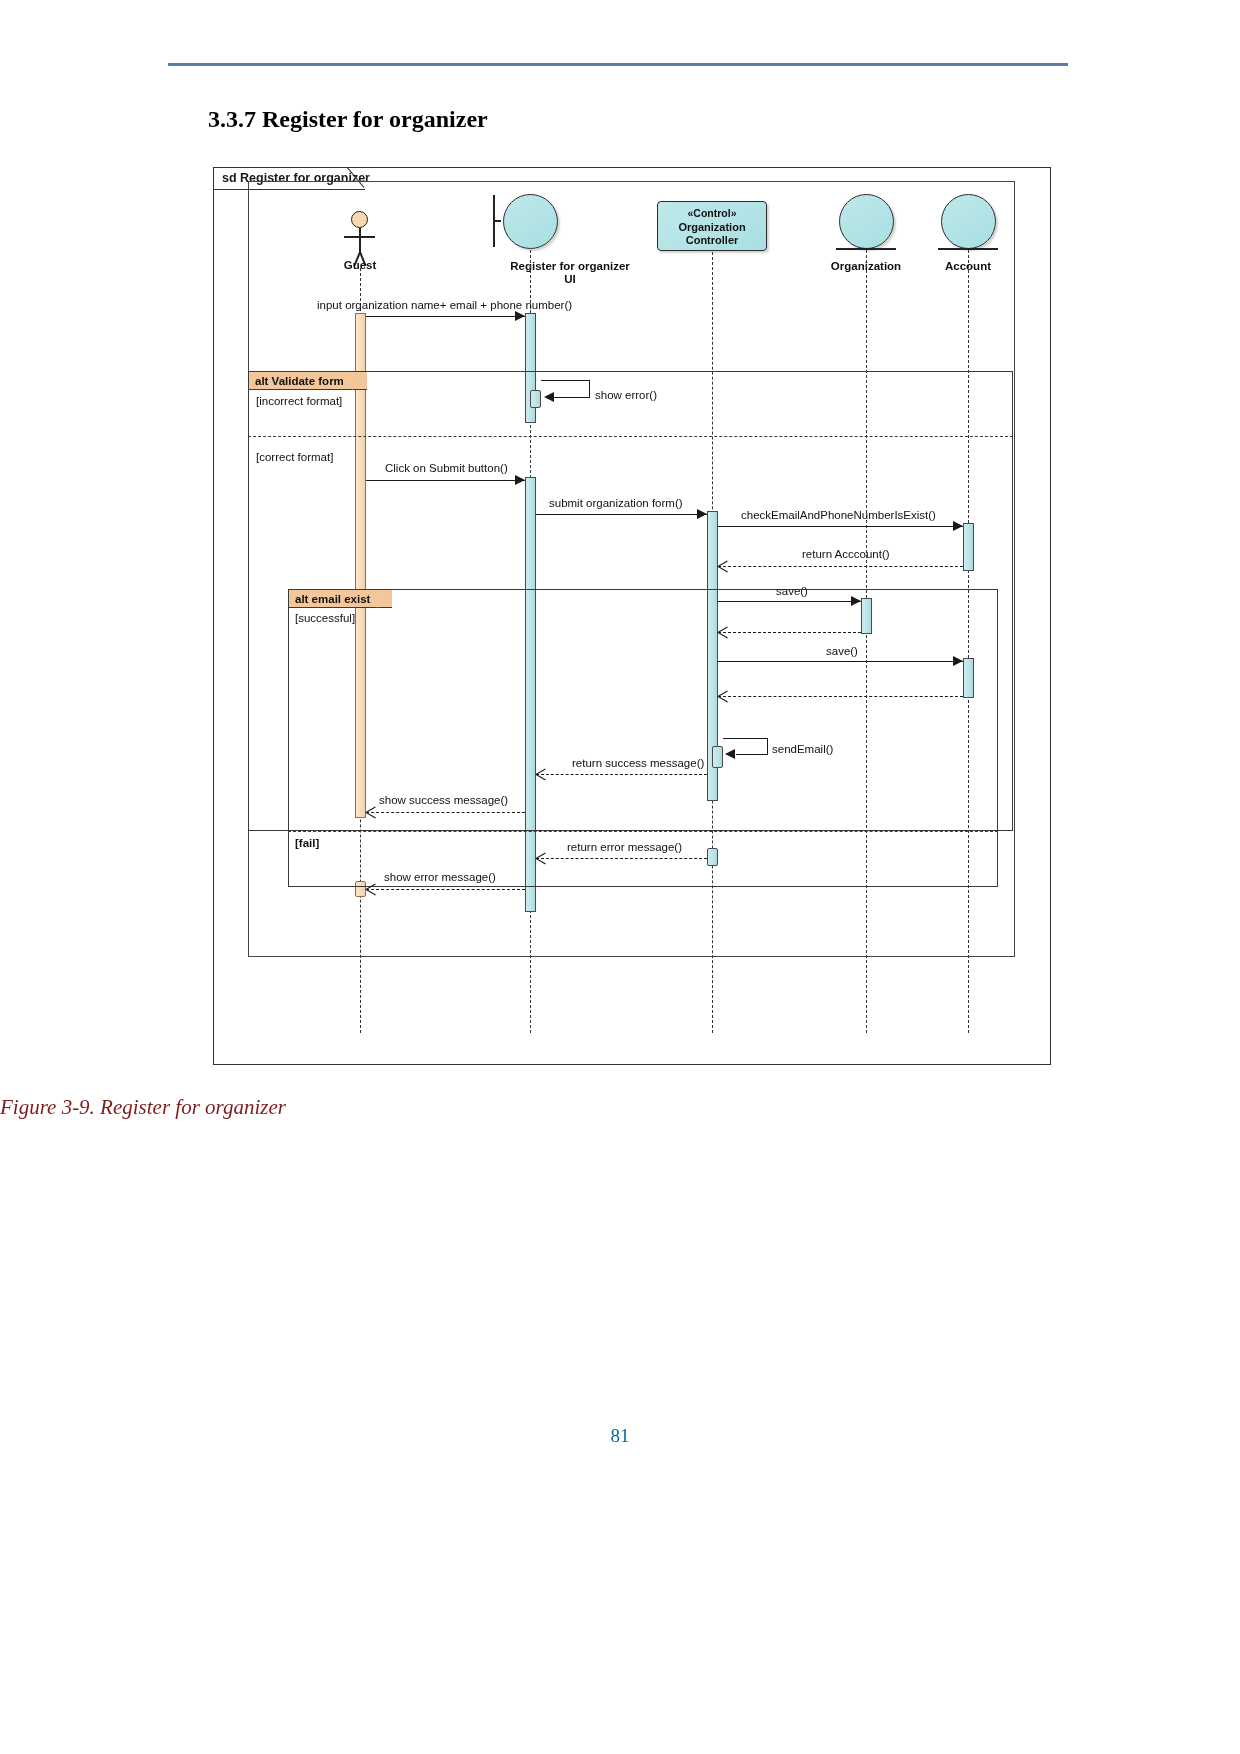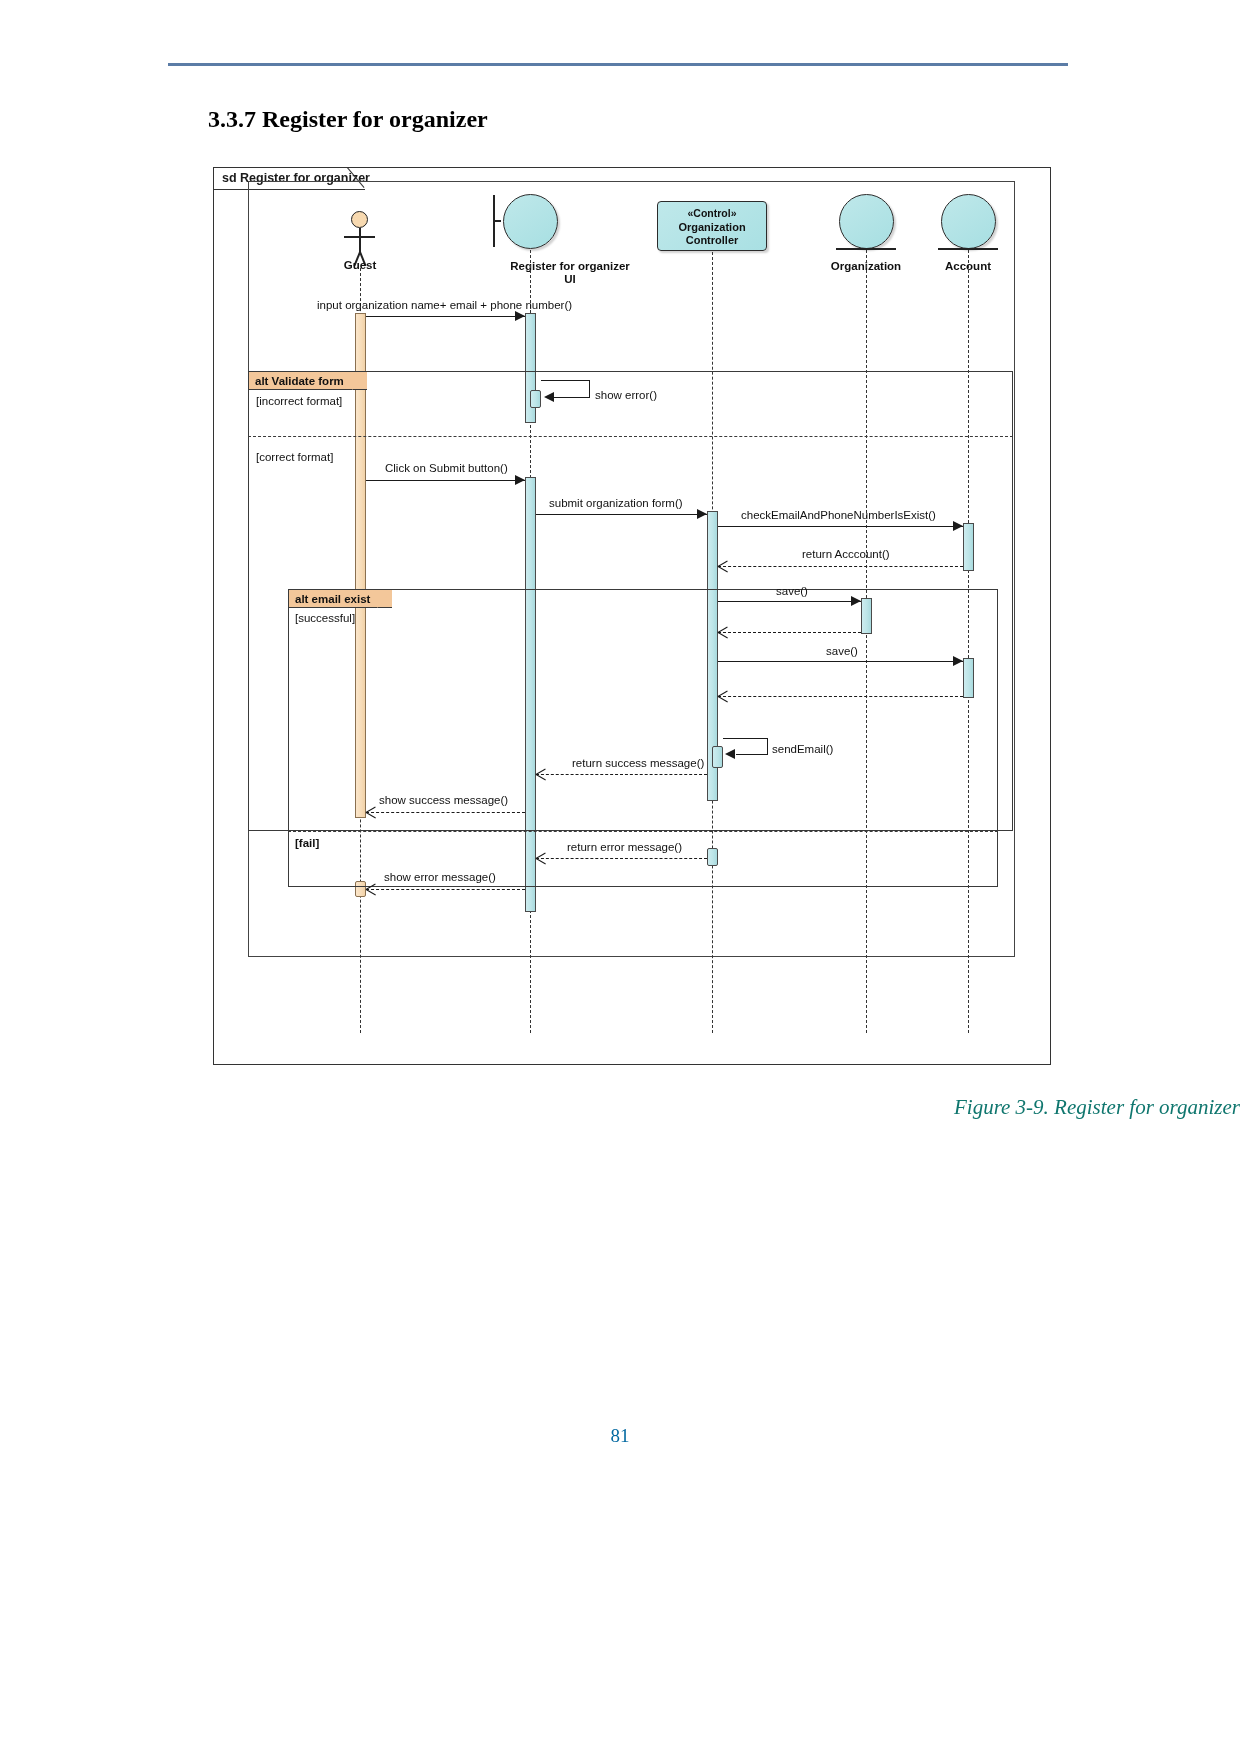--- a/index.html
+++ b/index.html
@@ -299,25 +299,25 @@
     position: absolute;
     width: 0;
     border-left: 1.2px solid #1a1a1a;
   }
 
   
   .caption {
     position: absolute;
     left: 0; top: 1095px;
     width: 1240px;
-    text-align: right;
+    text-align: left;
     font-family: "Liberation Serif", serif;
     font-style: italic;
     font-size: 21px;
-    color: #0f766e;
+    color: #7f1d1d;
   }
   .page-number {
     position: absolute;
     left: 0; top: 1425px;
     width: 1240px;
     text-align: center;
     font-family: "Liberation Serif", serif;
     font-size: 19px;
     color: #0369a1;
   }

